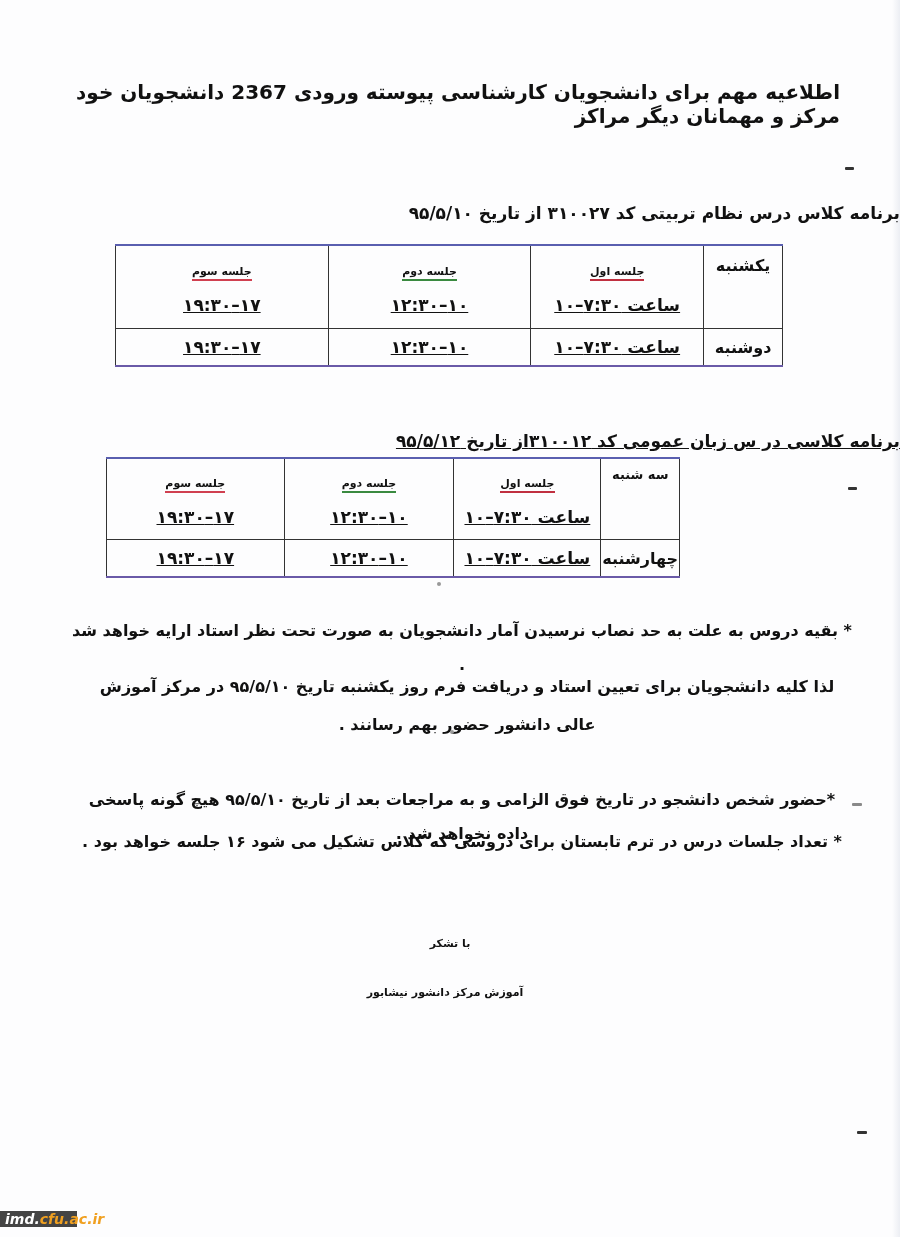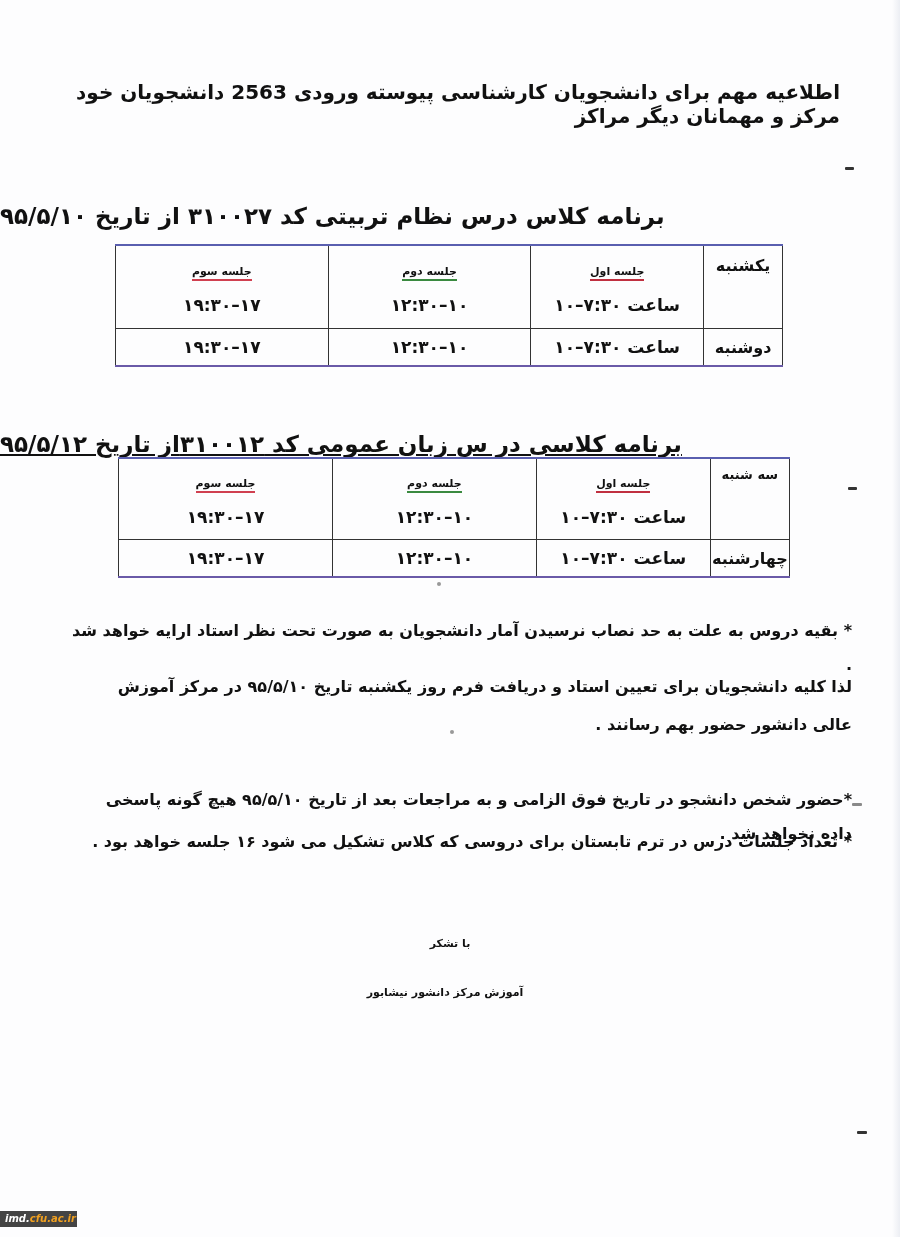--- a/index.html
+++ b/index.html
@@ -16,62 +16,62 @@
       background: linear-gradient(to right, #fdfdfe, #eceef3);
     }
     .abs { position: absolute; }
     .title {
       top: 80px; left: 50px; width: 790px;
       text-align: right; direction: rtl;
       font-size: 20px; font-weight: bold;
       letter-spacing: -0.3px;
     }
     .subtitle {
-      width: 900px; left: 0; text-align: left; direction: rtl;
-      font-size: 23px; font-weight: bold;
+      width: 900px; left: 0; text-align: right; direction: rtl;
+      font-size: 17px; font-weight: bold;
     }
     .sub1 { top: 203px; left: 0; padding-left: 0; }
     .sub2 { top: 431px; text-decoration: underline; }
     table.sched {
       position: absolute;
       border-collapse: collapse;
       direction: rtl;
       font-weight: bold;
       border-radius: 6px;
     }
     table.sched td {
       border: 1px solid #333;
       text-align: center;
       vertical-align: middle;
       padding: 0;
     }
     table.sched tr:first-child td { border-top: 2px solid #5a5fb0; }
     table.sched tr:last-child td { border-bottom: 2px solid #6a5aa8; }
     #table1 { top: 244px; left: 115px; width: 668px; }
-    #table2 { top: 457px; left: 118px; width: 672px; }
+    #table2 { top: 457px; left: 106px; width: 574px; }
     .day-cell { width: 78px; font-size: 16px; }
     .day-cell.small { font-size: 13px; vertical-align: top !important; padding-top: 8px !important; }
     .day-top { vertical-align: top !important; padding-top: 10px !important; }
     .s1 { width: 172px; }
     .s2 { width: 202px; }
     .s3 { width: 212px; }
     .sess-label {
       display: inline-block;
       font-size: 11px;
       border-bottom: 2px solid #c03040;
       line-height: 14px;
       margin-bottom: 14px;
     }
     .sess-label.lbl2 { border-bottom-color: #3a8a40; }
     .sess-label.lbl3 { border-bottom-color: #d04050; }
-    .time { font-size: 17px; direction: rtl; display: block; }
+    .time { font-size: 17px; direction: rtl; display: block; text-decoration: underline; }
     .row-a td { height: 72px; }
     .row-b td { height: 36px; }
     .para {
-      direction: rtl; text-align: right;
+      direction: rtl; text-align: center;
       font-size: 16px; font-weight: bold;
       right: 48px; width: 780px;
       line-height: 34px;
     }
     .p1 { top: 614px; }
     .p2 { top: 668px; right: 48px; width: 770px; line-height: 38px; }
     .p3 { top: 775px; right: 48px; width: 780px; margin-top: 8px; }
     .p4 { top: 825px; }
     .center-text {
       width: 900px; left: 0; text-align: center; direction: rtl;
@@ -80,34 +80,34 @@
     .thanks { top: 937px; }
     .sign { top: 986px; left: -5px; }
     .mark {
       position: absolute; background: #333; height: 3px; width: 9px; border-radius: 1px;
     }
     .watermark {
       position: absolute; left: 0; top: 1211px;
       width: 77px; height: 16px;
       background: #444;
       color: #fff;
-      font-size: 10px; font-weight: bold; font-style: italic;
+      font-size: 14px; font-weight: bold; font-style: italic;
       line-height: 16px; padding-left: 5px;
       box-sizing: border-box;
       font-family: "DejaVu Sans", sans-serif;
     }
     .watermark .dom { color: #f0a020; }
     .dot { position: absolute; width: 4px; height: 4px; border-radius: 2px; background: #999; }
   </style>
 </head>
 <body>
 
 <div class="page-edge"></div>
 
-<div class="abs title">اطلاعیه مهم برای دانشجویان کارشناسی پیوسته ورودی 2563 دانشجویان خود مرکز و مهمانان دیگر مراکز</div>
+<div class="abs title">اطلاعیه مهم برای دانشجویان کارشناسی پیوسته ورودی 2367 دانشجویان خود مرکز و مهمانان دیگر مراکز</div>
 
 <div class="mark" style="top:167px; left:845px;"></div>
 
 <div class="abs subtitle sub1">برنامه کلاس درس   نظام تربیتی کد ۳۱۰۰۲۷ از تاریخ ۹۵/۵/۱۰</div>
 
 <table class="sched" id="table1">
   <tbody>
       <tr class="row-a">
     <td class="day-cell day-top">یکشنبه</td>
     <td class="s1">

